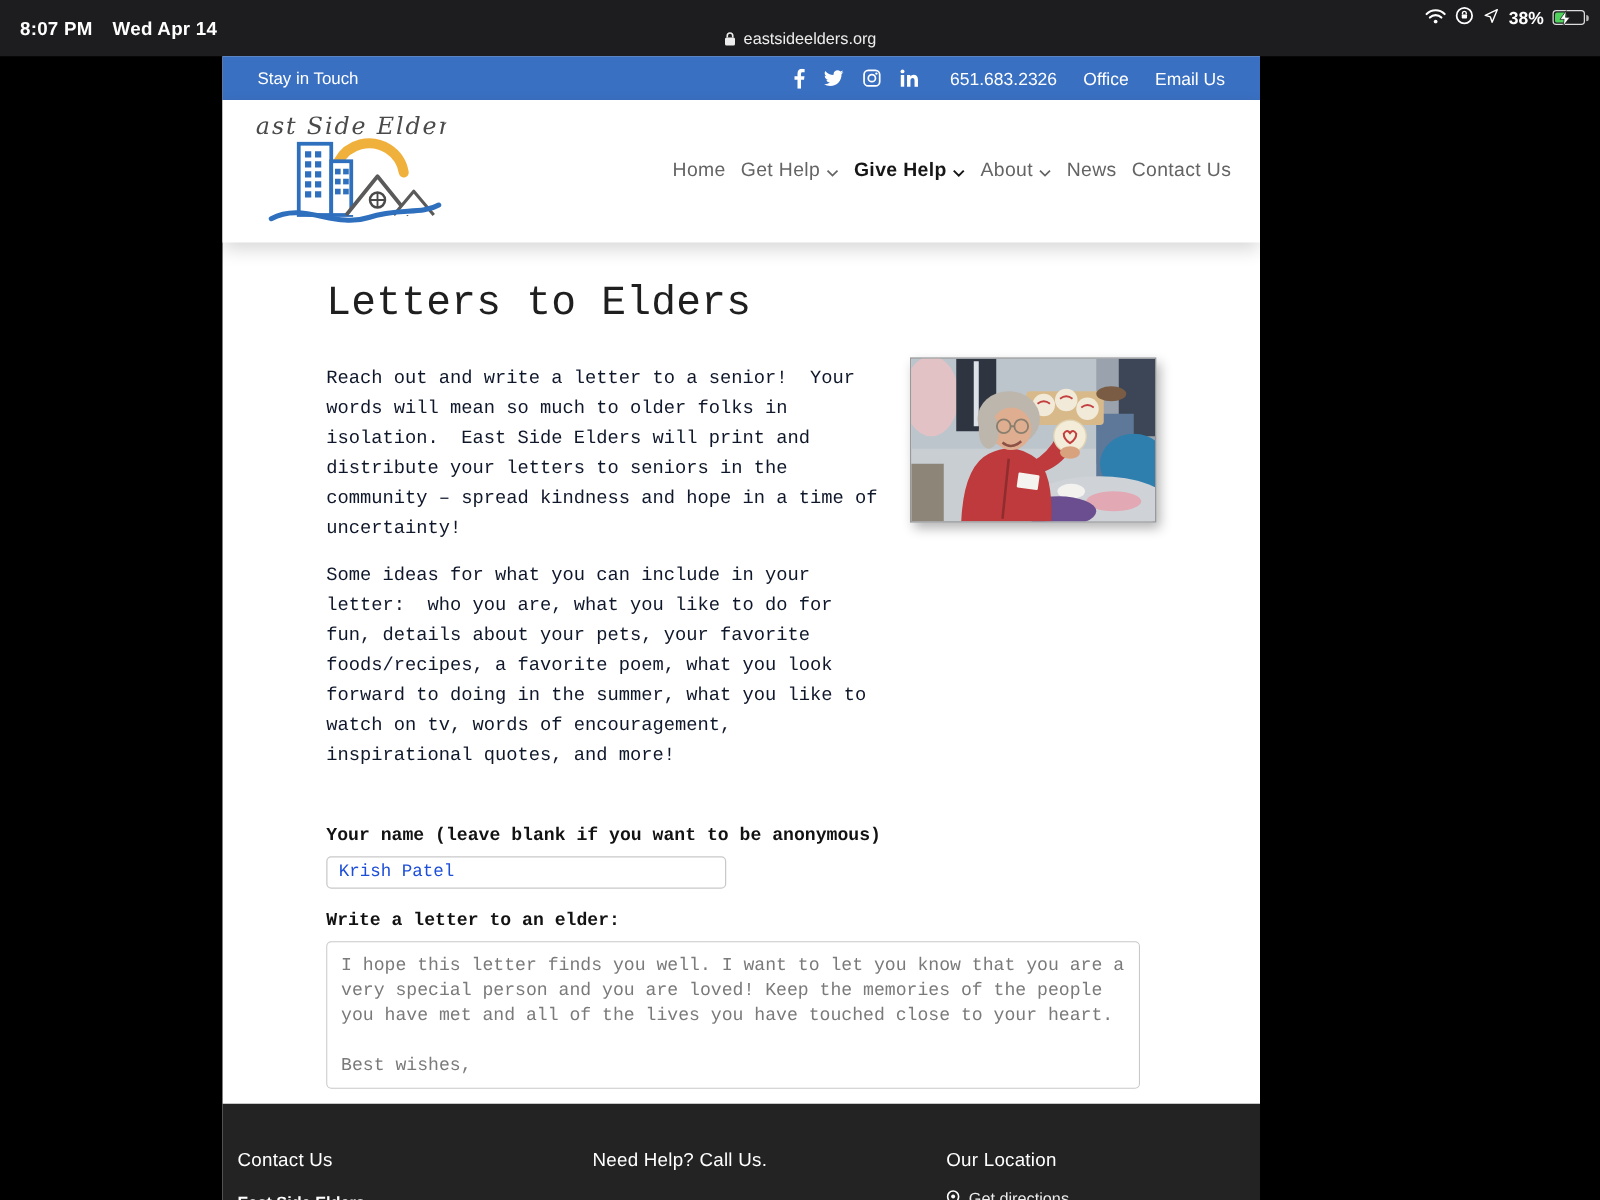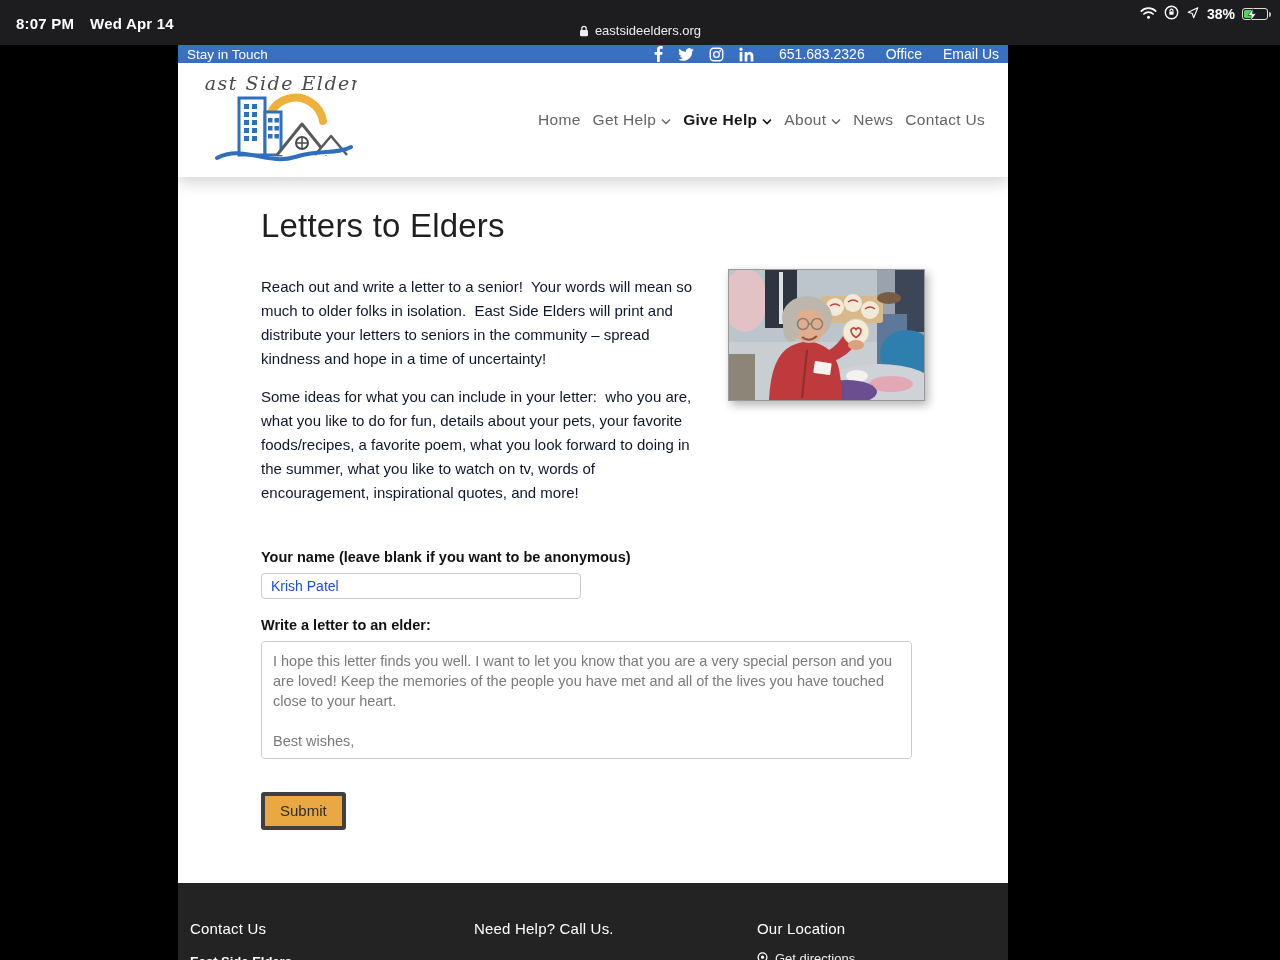--- a/index.html
+++ b/index.html
@@ -17,36 +17,36 @@
   .sb-url svg { vertical-align:-2px; margin-right:6px; }
   .battery-shell { position:relative; width:26px; height:12px; border:1px solid rgba(255,255,255,.85); border-radius:3px; padding:1px; }
   .battery-fill { position:absolute; left:1px; top:1px; bottom:1px; width:38%; background:#4fd35c; border-radius:1.5px; }
   .battery-tip { position:absolute; right:-4px; top:3px; width:2.5px; height:5px; background:rgba(255,255,255,.7); border-radius:0 2px 2px 0; }
   .battery-bolt { position:absolute; left:4px; top:-1px; }
 
   
   .page { position:absolute; left:178px; top:45px; width:830px; height:915px; background:#fff; }
 
   
-  .topbar { height:18px; background:#3a70c2; color:#fff; display:flex; align-items:center; justify-content:space-between; padding:0 9px; font-size:13.5px; }
+  .topbar { height:35px; background:#3a70c2; color:#fff; display:flex; align-items:center; justify-content:space-between; padding:0 28px; font-size:13.5px; }
   .topbar-right { display:flex; align-items:center; gap:21px; font-size:14px; }
   .social { display:flex; align-items:center; gap:15px; margin-right:4px; }
   .social svg { display:block; }
   .tb-link { cursor:pointer; }
 
   
   .site-header { position:relative; height:114px; background:#fff; box-shadow:0 6px 14px rgba(0,0,0,.16); }
   .logo { position:absolute; left:27px; top:7px; cursor:pointer; }
   .nav { position:absolute; right:23px; top:0; height:100%; display:flex; align-items:center; gap:12px; font-size:15.5px; color:#646464; letter-spacing:.3px; }
   .nav-item { display:flex; align-items:center; gap:5px; cursor:pointer; white-space:nowrap; }
   .nav-item.active { color:#161616; font-weight:700; }
   .chev { display:inline-block; margin-top:2px; }
 
   
-  .content { position:relative; padding:30px 0 0 83px; }
+  .content { position:relative; padding:30px 0 0 83px;font-family:Liberation Mono, monospace; }
   .page-title { font-size:33px; font-weight:400; color:#1f1f1f; letter-spacing:.2px; margin-bottom:30px; }
   .copy { width:445px; font-size:15px; line-height:24px; color:#0f172a; }
   .copy p { margin-bottom:14px; white-space:pre-wrap; }
   .photo { position:absolute; left:550px; top:92px; width:197px; height:132px; border:1px solid #999; box-shadow:3px 4px 9px rgba(0,0,0,.3); background:#c9ced3; }
   .photo svg { display:block; }
 
   .letter-form { margin-top:44px; }
   .form-label { display:block; font-size:14.5px; font-weight:700; color:#121212; margin-bottom:8px; }
   .name-input { width:320px; height:26px; border:1px solid #c9c9c9; border-radius:4px; padding:0 9px; font-size:14px; color:#1d4ed8; font-family:inherit; outline:none; background:#fff; }
   .letter-label { margin-top:18px; }

